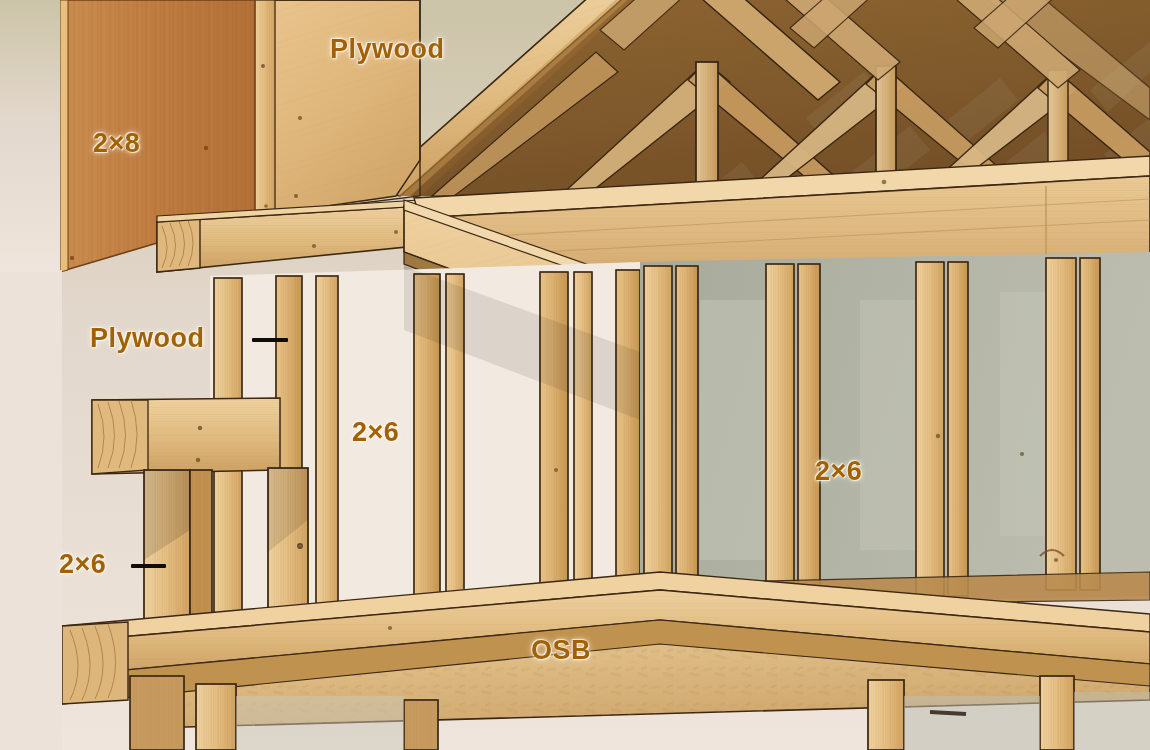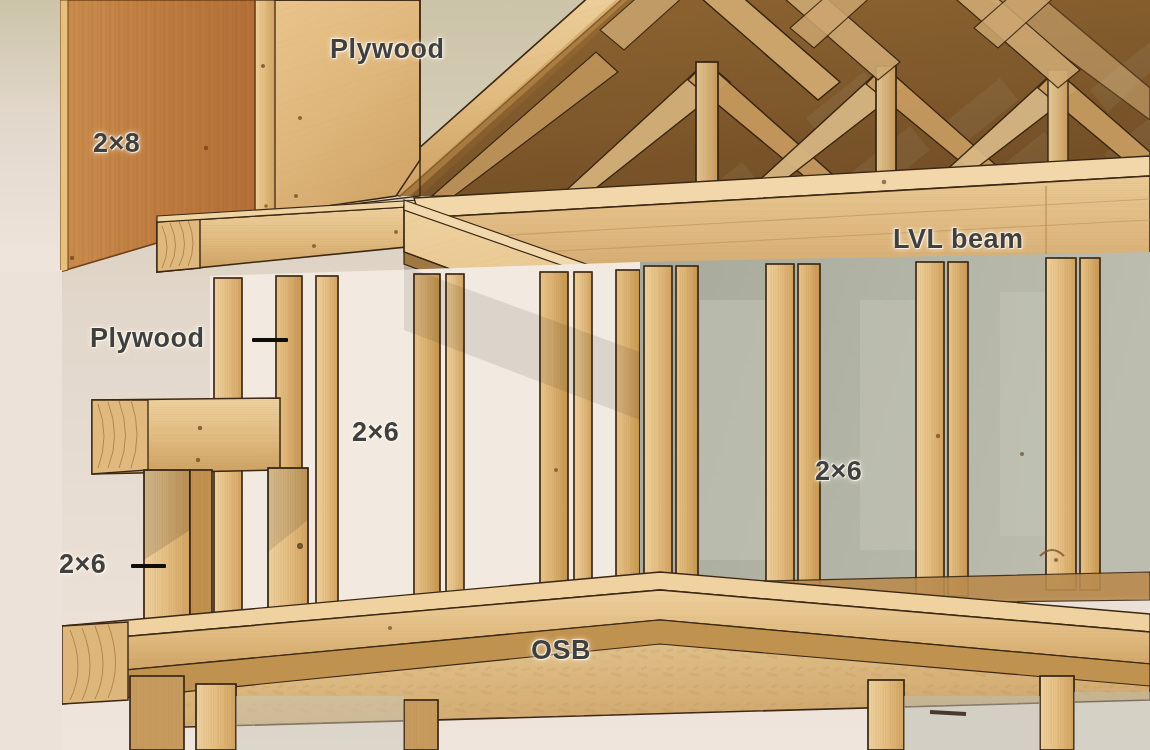--- a/index.html
+++ b/index.html
@@ -3,21 +3,21 @@
 <meta charset="utf-8">
 <style>
   html,body{margin:0;padding:0;background:#fff;}
   body{font-family:"Liberation Sans",sans-serif;}
   #stage{position:relative;width:1150px;height:750px;overflow:hidden;background:#EDE2DA;}
   #stage svg{position:absolute;left:0;top:0;}
   .lbl{
     position:absolute;
     font-family:"Liberation Sans",sans-serif;
     font-weight:bold;
-    color:#404040;
+    color:#a16207;
     white-space:nowrap;
     letter-spacing:.5px;
     text-shadow:
        0 0 3px rgba(255,250,238,.95),
        0 0 6px rgba(255,250,238,.85),
        1px 1px 0 rgba(255,250,238,.7),
       -1px -1px 0 rgba(255,250,238,.7);
     pointer-events:none;
   }
   .leader{position:absolute;background:#100d08;height:4px;border-radius:1px;}
@@ -471,21 +471,20 @@
   <path d="M0,270 L62,270 L62,750 L0,750 Z" fill="#EDE2DA"></path>
   <path d="M0,0 L60,0 L60,272 L0,272 Z" fill="url(#sky)"></path>
 
   </g>
 </svg>
 
 <div class="lbl" style="left:330px;top:34px;font-size:27px;">Plywood</div>
 
 <div class="lbl" style="left:93px;top:128px;font-size:27px;">2×8</div>
 
-<div class="lbl" style="left:893px;top:224px;font-size:27px;">LVL beam</div>
 
 <div class="lbl" style="left:90px;top:323px;font-size:27px;">Plywood</div>
 <div class="leader" style="left:252px;top:338px;width:36px;"></div>
 
 <div class="lbl" style="left:352px;top:417px;font-size:27px;">2×6</div>
 
 <div class="lbl" style="left:815px;top:456px;font-size:27px;">2×6</div>
 
 <div class="lbl" style="left:59px;top:549px;font-size:27px;">2×6</div>
 <div class="leader" style="left:131px;top:564px;width:35px;"></div>

